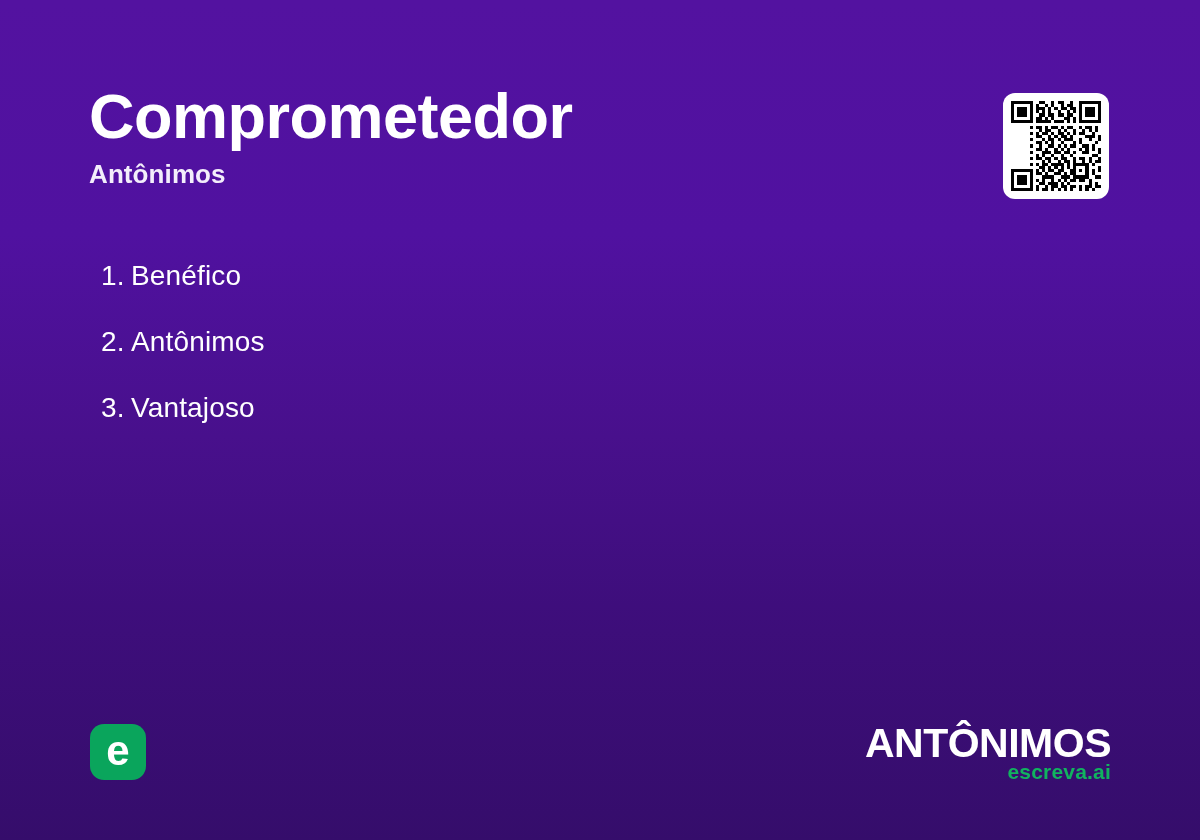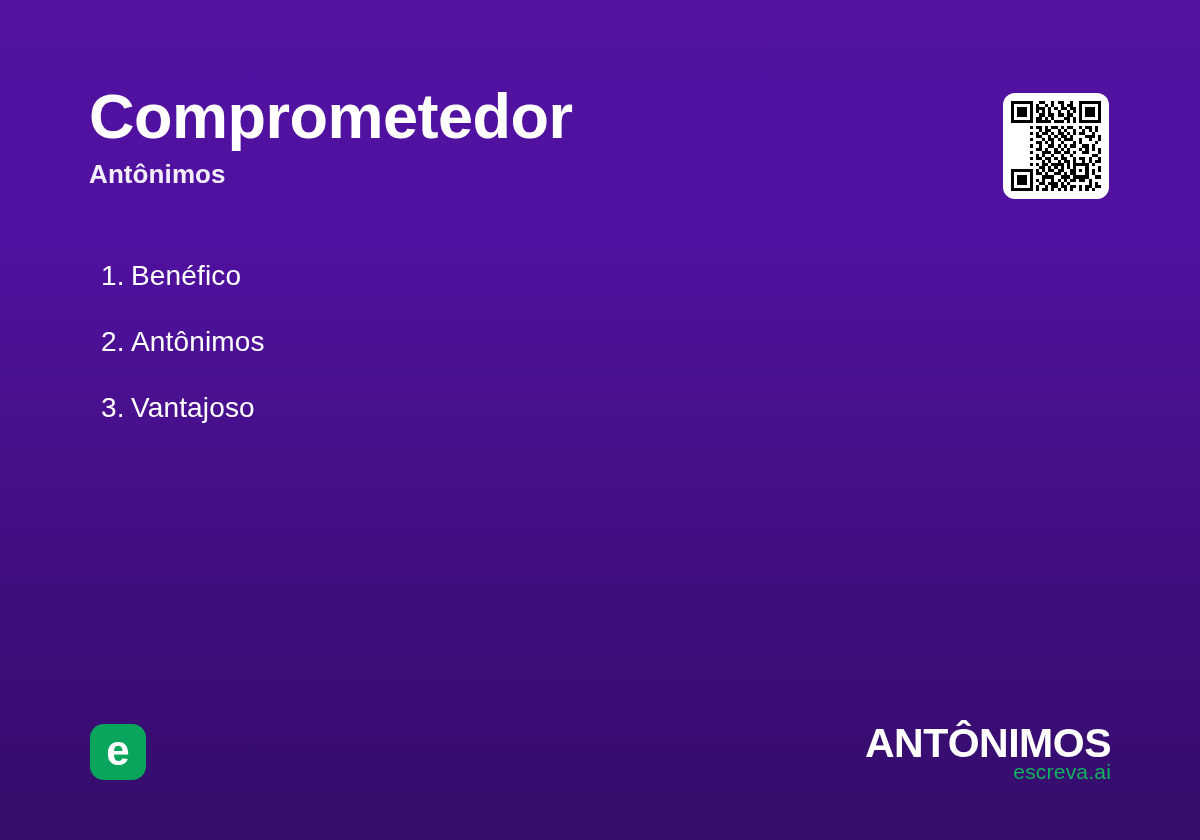--- a/index.html
+++ b/index.html
@@ -148,21 +148,21 @@
     font-weight: bold;
     letter-spacing: -0.5px;
     color: #ffffff;
   }
 
   #brand-wordmark-sub {
     display: block;
     margin-top: -4px;
     font-size: 21px;
     line-height: 24px;
-    font-weight: normal;
+    font-weight: bold;
     letter-spacing: 0.2px;
     color: #11b35f;
     text-align: right;
   }
 </style>
 </head>
 <body>
 
 <div id="card">
 

